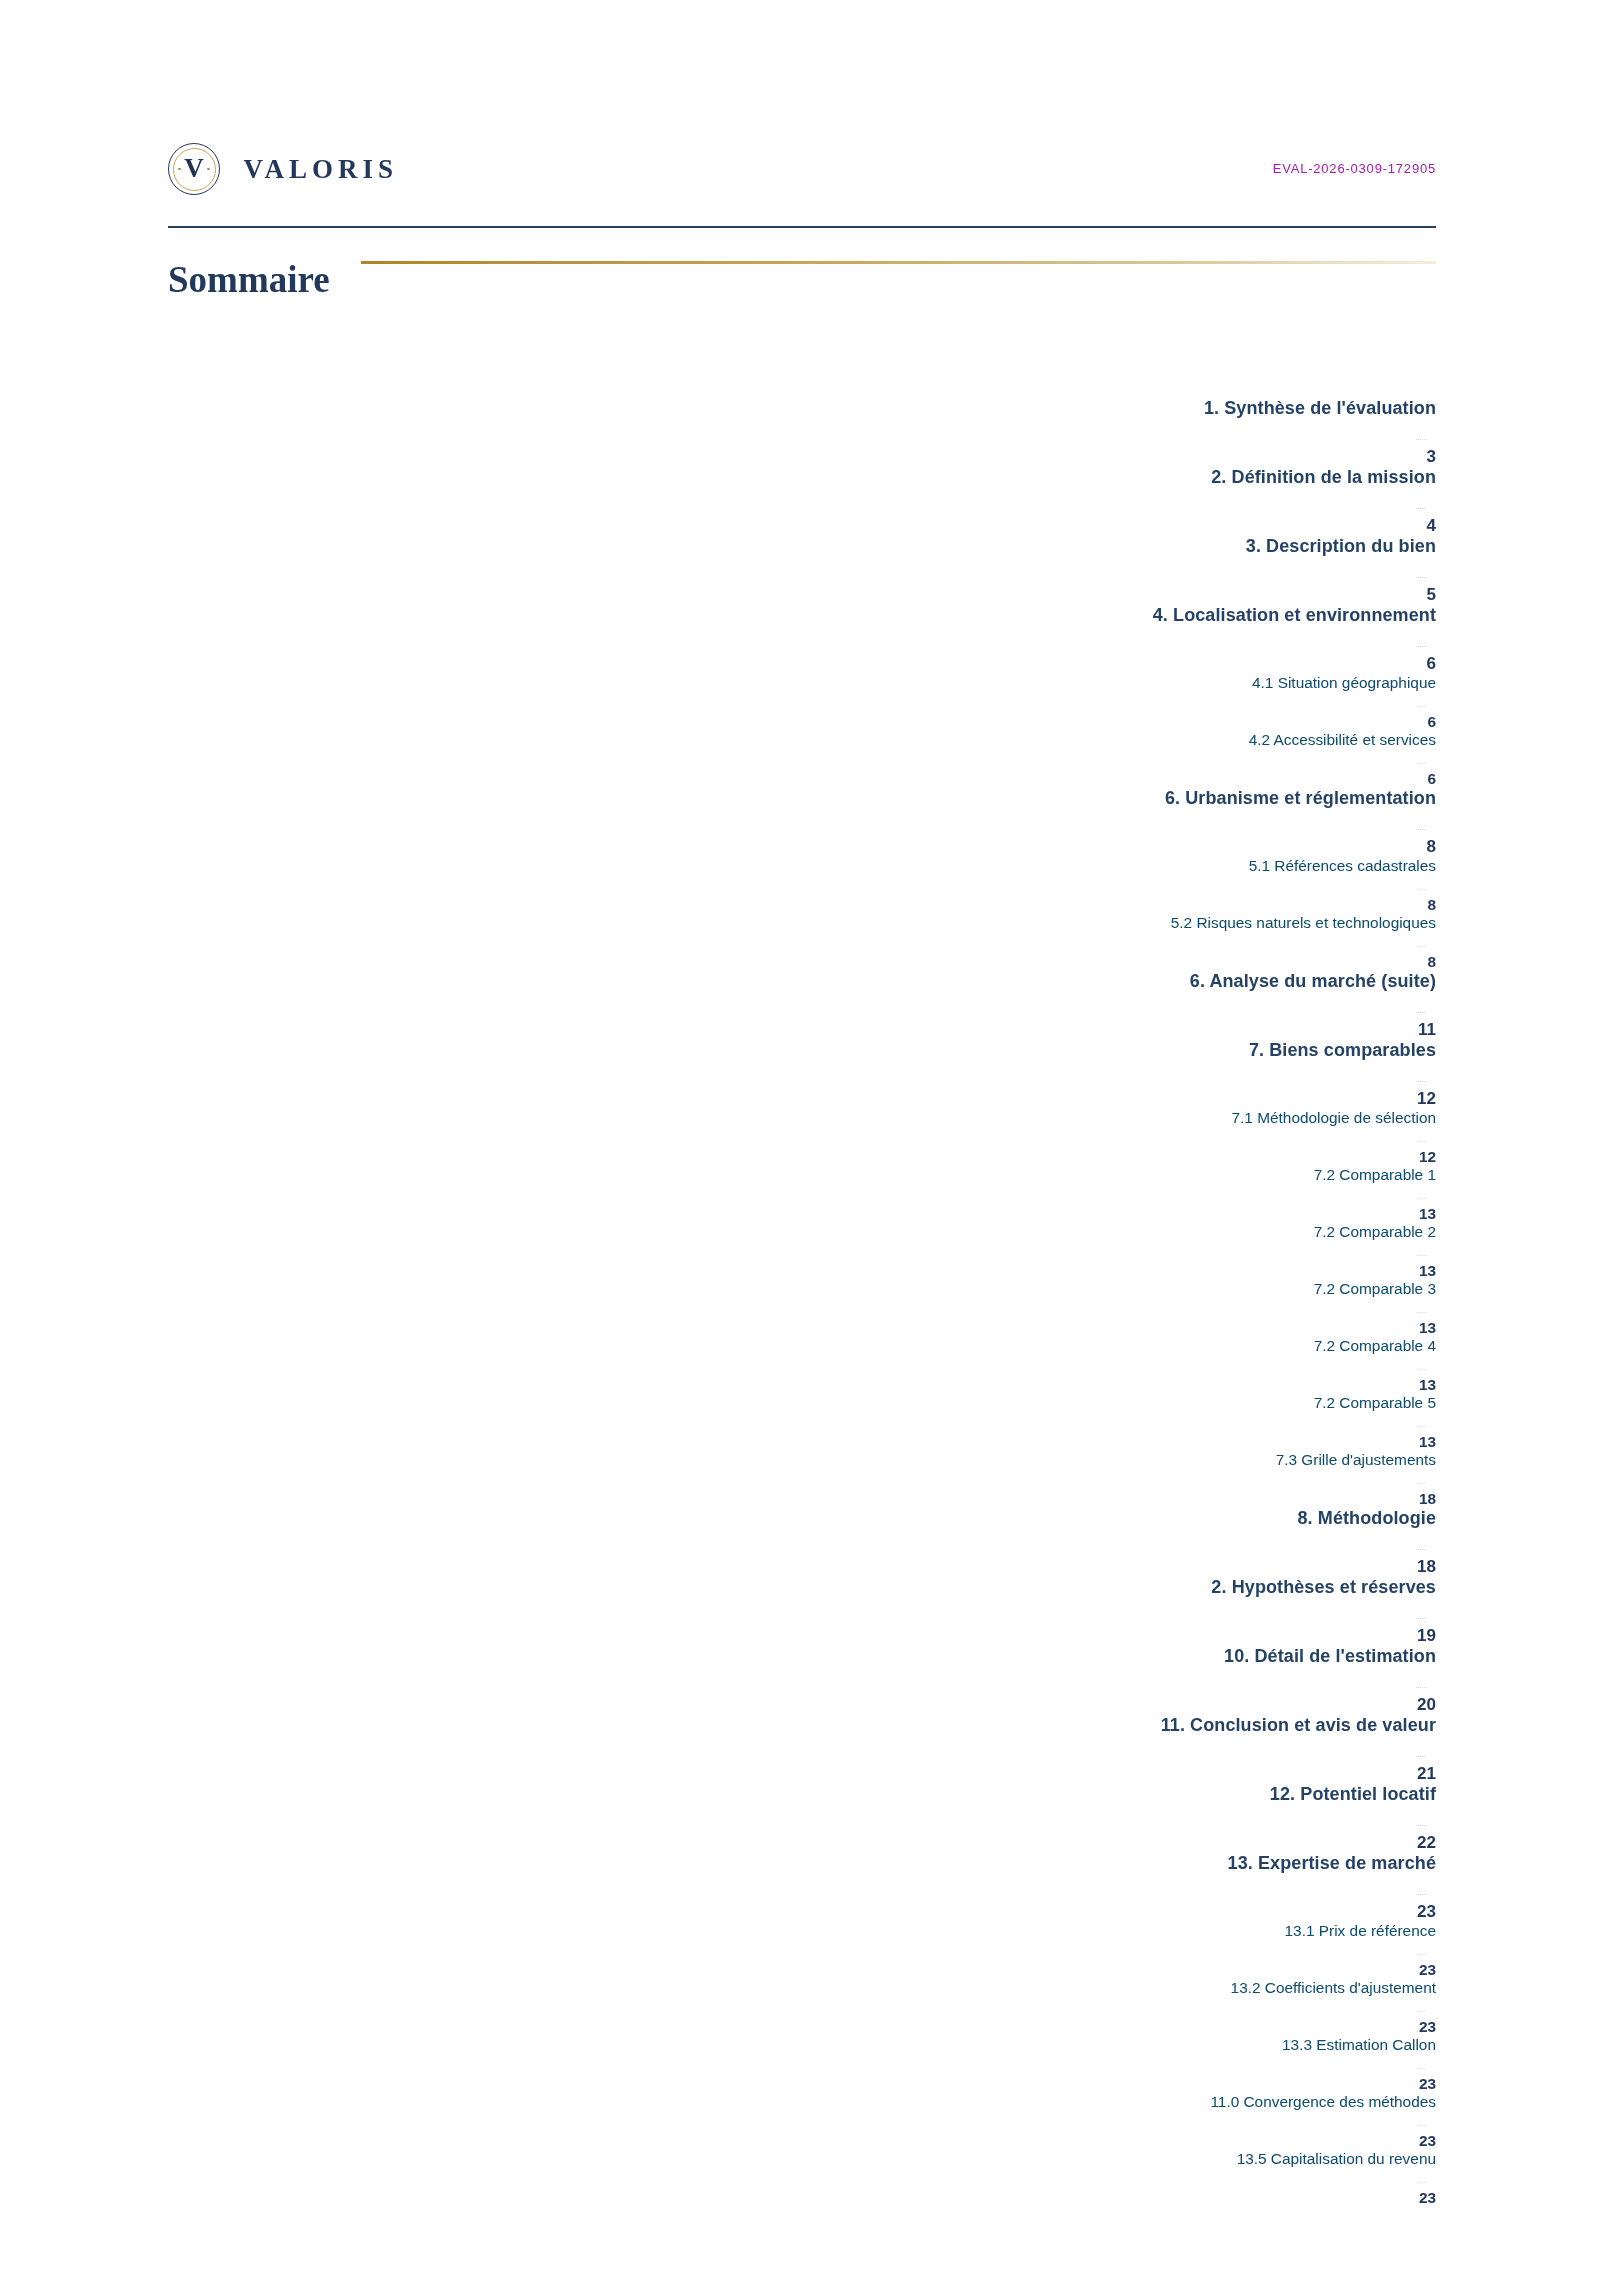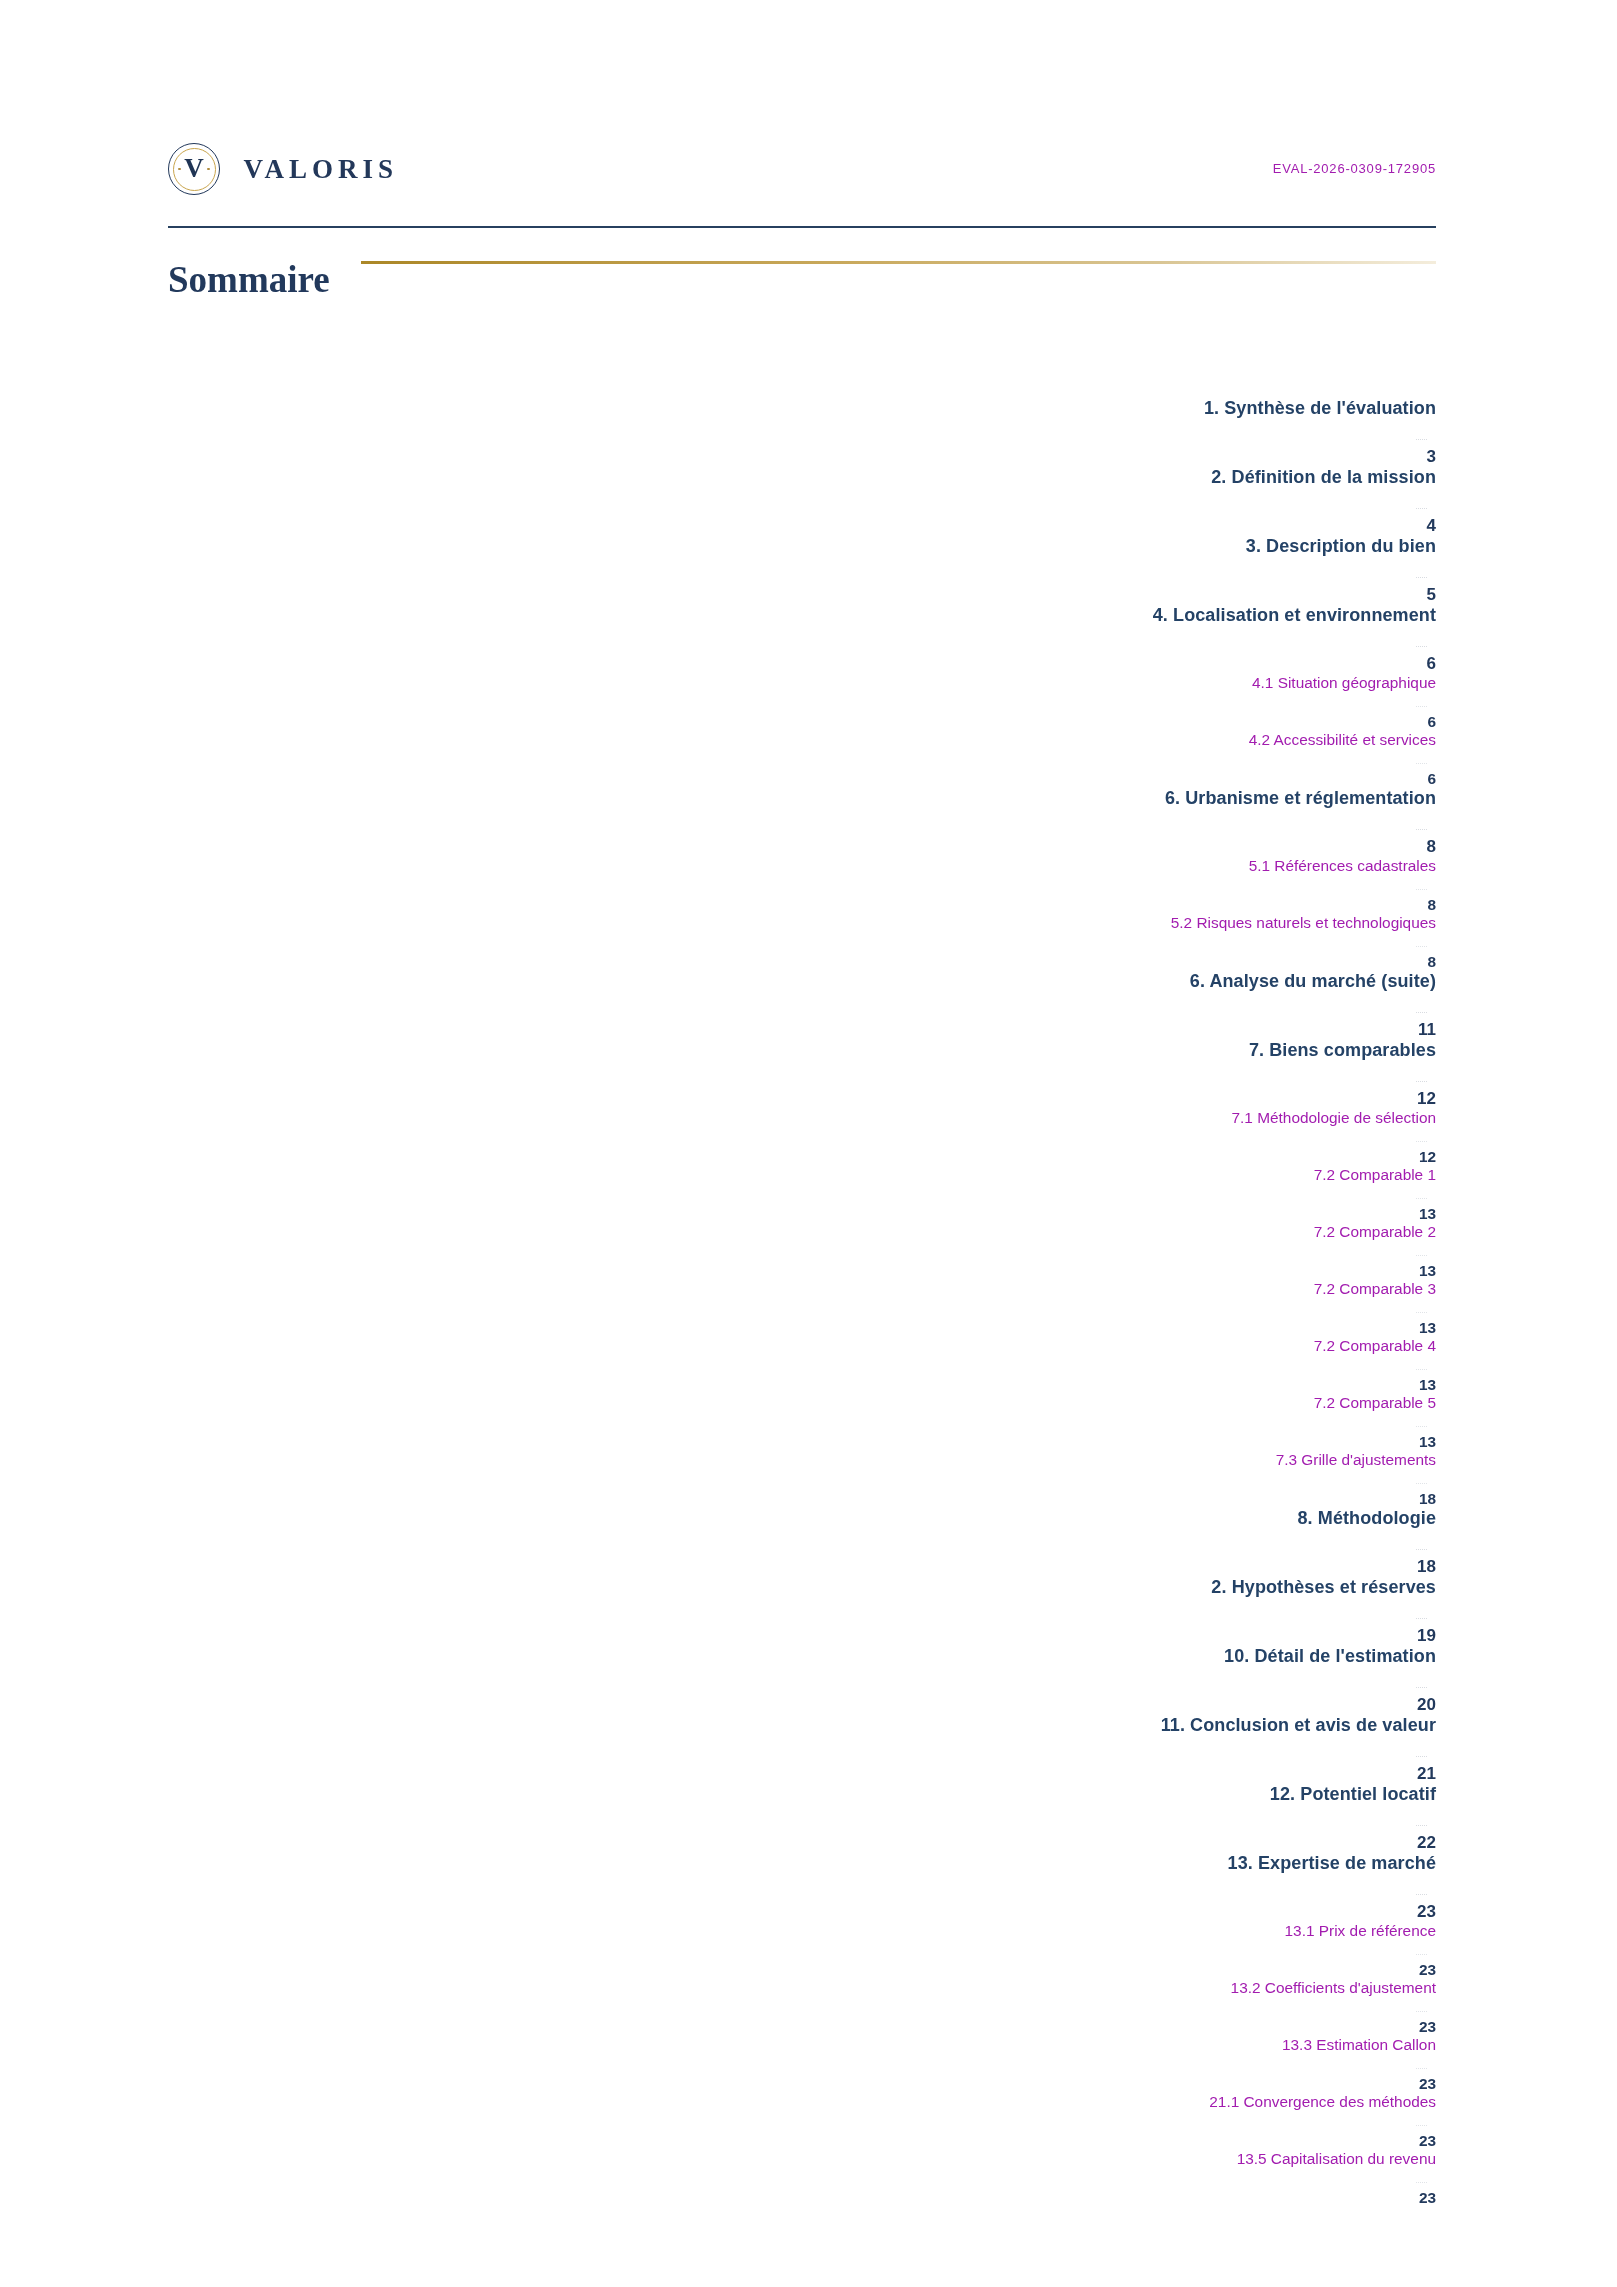--- a/index.html
+++ b/index.html
@@ -183,21 +183,21 @@
   }
 
   
   .toc-entry.lvl2 {
     height: 57px;
     padding-left: 43px;
   }
   .toc-entry.lvl2 .label {
     font-size: 15.4px;
     font-weight: normal;
-    color: #a21caf;
+    color: #0c4a6e;
   }
   .toc-entry.lvl2 .pageno {
     font-size: 15.4px;
     min-width: 38px;
   }
   .toc-entry.lvl2 .leader {
     border-bottom-color: #e1e4e8;
     margin-bottom: 6.3px;
   }
 </style>
@@ -357,21 +357,21 @@
           <span class="label">13.2 Coefficients d'ajustement</span>
           <span class="leader"></span>
           <span class="pageno">23</span>
         </div>
         <div class="toc-entry lvl2">
           <span class="label">13.3 Estimation Callon</span>
           <span class="leader"></span>
           <span class="pageno">23</span>
         </div>
         <div class="toc-entry lvl2">
-          <span class="label">21.1 Convergence des méthodes</span>
+          <span class="label">11.0 Convergence des méthodes</span>
           <span class="leader"></span>
           <span class="pageno">23</span>
         </div>
         <div class="toc-entry lvl2">
           <span class="label">13.5 Capitalisation du revenu</span>
           <span class="leader"></span>
           <span class="pageno">23</span>
         </div>
         <div class="toc-entry lvl2"></div>
       </div>

